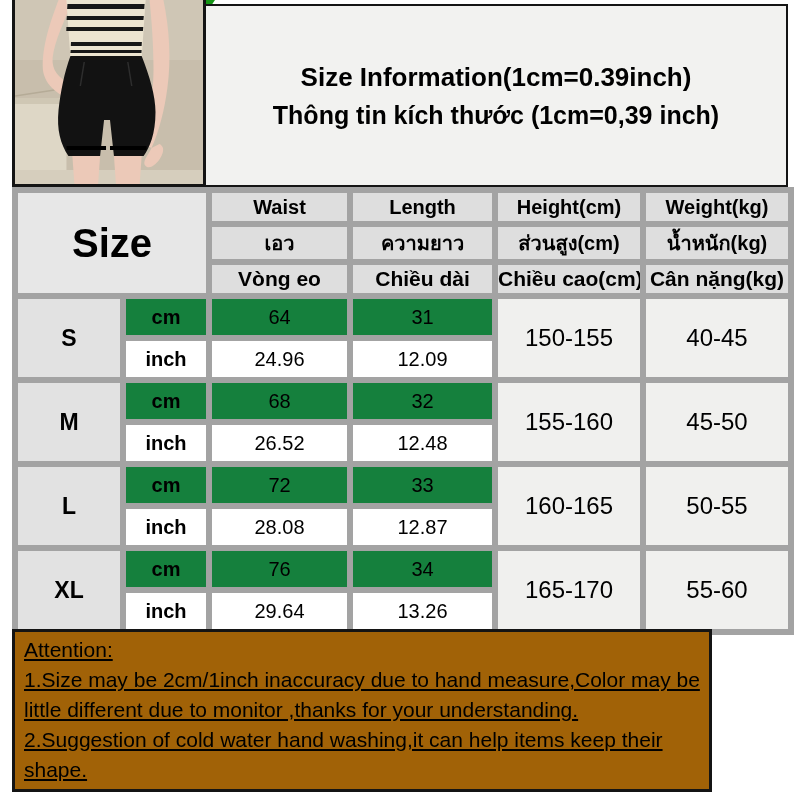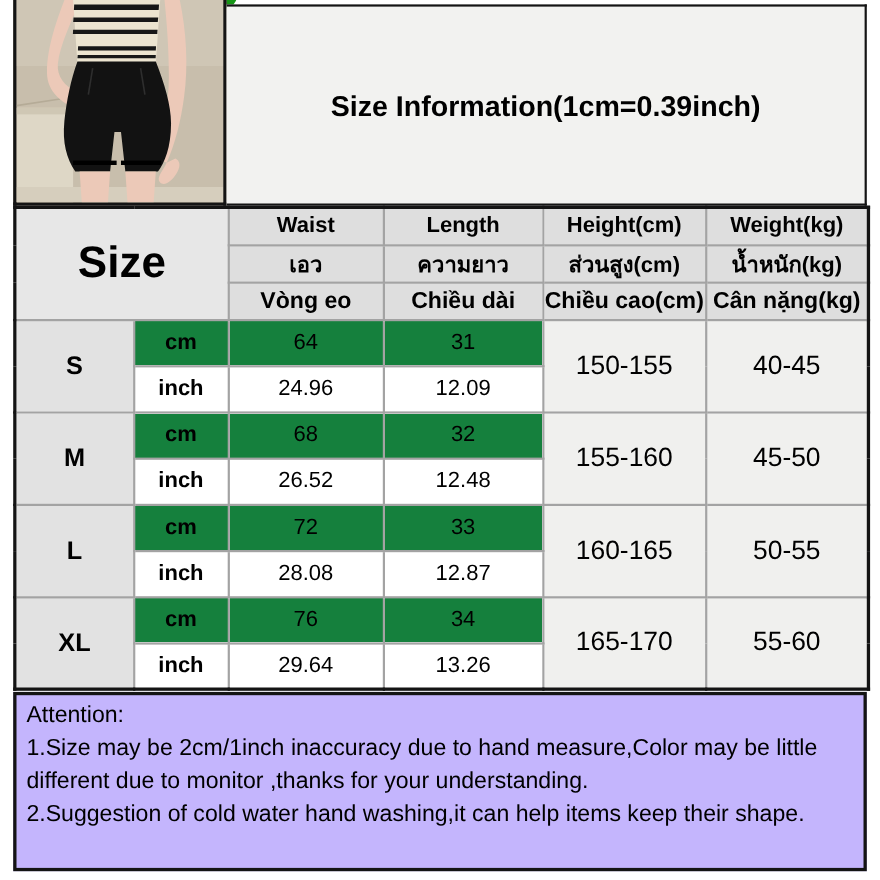--- a/index.html
+++ b/index.html
@@ -39,42 +39,42 @@
   .title-th { font-size:24px; font-weight:bold; line-height:36px; }
   .title-vi { font-size:25px; font-weight:bold; line-height:38px; }
 
   
   table.size-table {
     position:absolute; left:12px; top:187px; width:776px;
     border-collapse:collapse; table-layout:fixed;
     border:3px solid #141414;
   }
   .size-table td, .size-table th {
-    border:2px solid #a3a3a3; text-align:center; vertical-align:middle;
+    border:6px solid #a3a3a3; text-align:center; vertical-align:middle;
     overflow:hidden; white-space:nowrap;
   }
   .size-table th { font-weight:bold; background:#dedede; height:34px; font-size:20px; }
   .size-table th.lang-vi { font-size:21px; }
   .size-table td.size-head {
     background:#e7e7e7; font-size:40px; font-weight:bold;
   }
   .size-table td.size-label { background:#e2e2e2; font-size:23px; font-weight:bold; }
   .size-table td.unit { font-size:20px; font-weight:bold; }
   .size-table td.val { font-size:20px; font-weight:400; }
   .size-table tr.row-cm  td.unit, .size-table tr.row-cm  td.val { background:#15803d; }
   .size-table tr.row-inch td.unit, .size-table tr.row-inch td.val { background:#ffffff; }
   .size-table td.range { background:#f0f0ee; font-size:24px; font-weight:400; }
   .size-table tbody td { height:42px; }
 
   
   .attention-box {
-    position:absolute; left:12px; top:629px; width:776px; height:163px;
-    border:3px solid #141414; background:#c4b5fd;
+    position:absolute; left:12px; top:629px; width:700px; height:163px;
+    border:3px solid #141414; background:#a16207;
     padding:3px 9px 0 9px;
-    font-size:21px; line-height:30px; font-weight:400;
+    font-size:21px; line-height:30px; font-weight:400;text-decoration:underline;
   }
   .attention-box p { margin:0; }
 </style>
 </head>
 <body>
 
 <div class="page">
 
   <div class="green-corner"></div>
 
@@ -111,20 +111,21 @@
         <rect x="52" y="146" width="40" height="4" fill="#000"></rect>
         <rect x="96" y="146" width="37" height="4" fill="#000"></rect>
 
         <path d="M58,156 L86,156 L84,184 L60,184 Z" fill="#ecc9b8"></path>
         <path d="M100,156 L128,156 L126,184 L102,184 Z" fill="#ecc9b8"></path>
       </svg>
     </div>
 
     <div class="title-box">
       <div class="title-en">Size Information(1cm=0.39inch)</div>
+      <div class="title-vi">Thông tin kích thước (1cm=0,39 inch)</div>
     </div>
   </div>
 
   <table class="size-table">
     <colgroup>
       <col style="width:108px">
         <col style="width:86px">
         <col style="width:141px">
       <col style="width:145px">
         <col style="width:148px">

